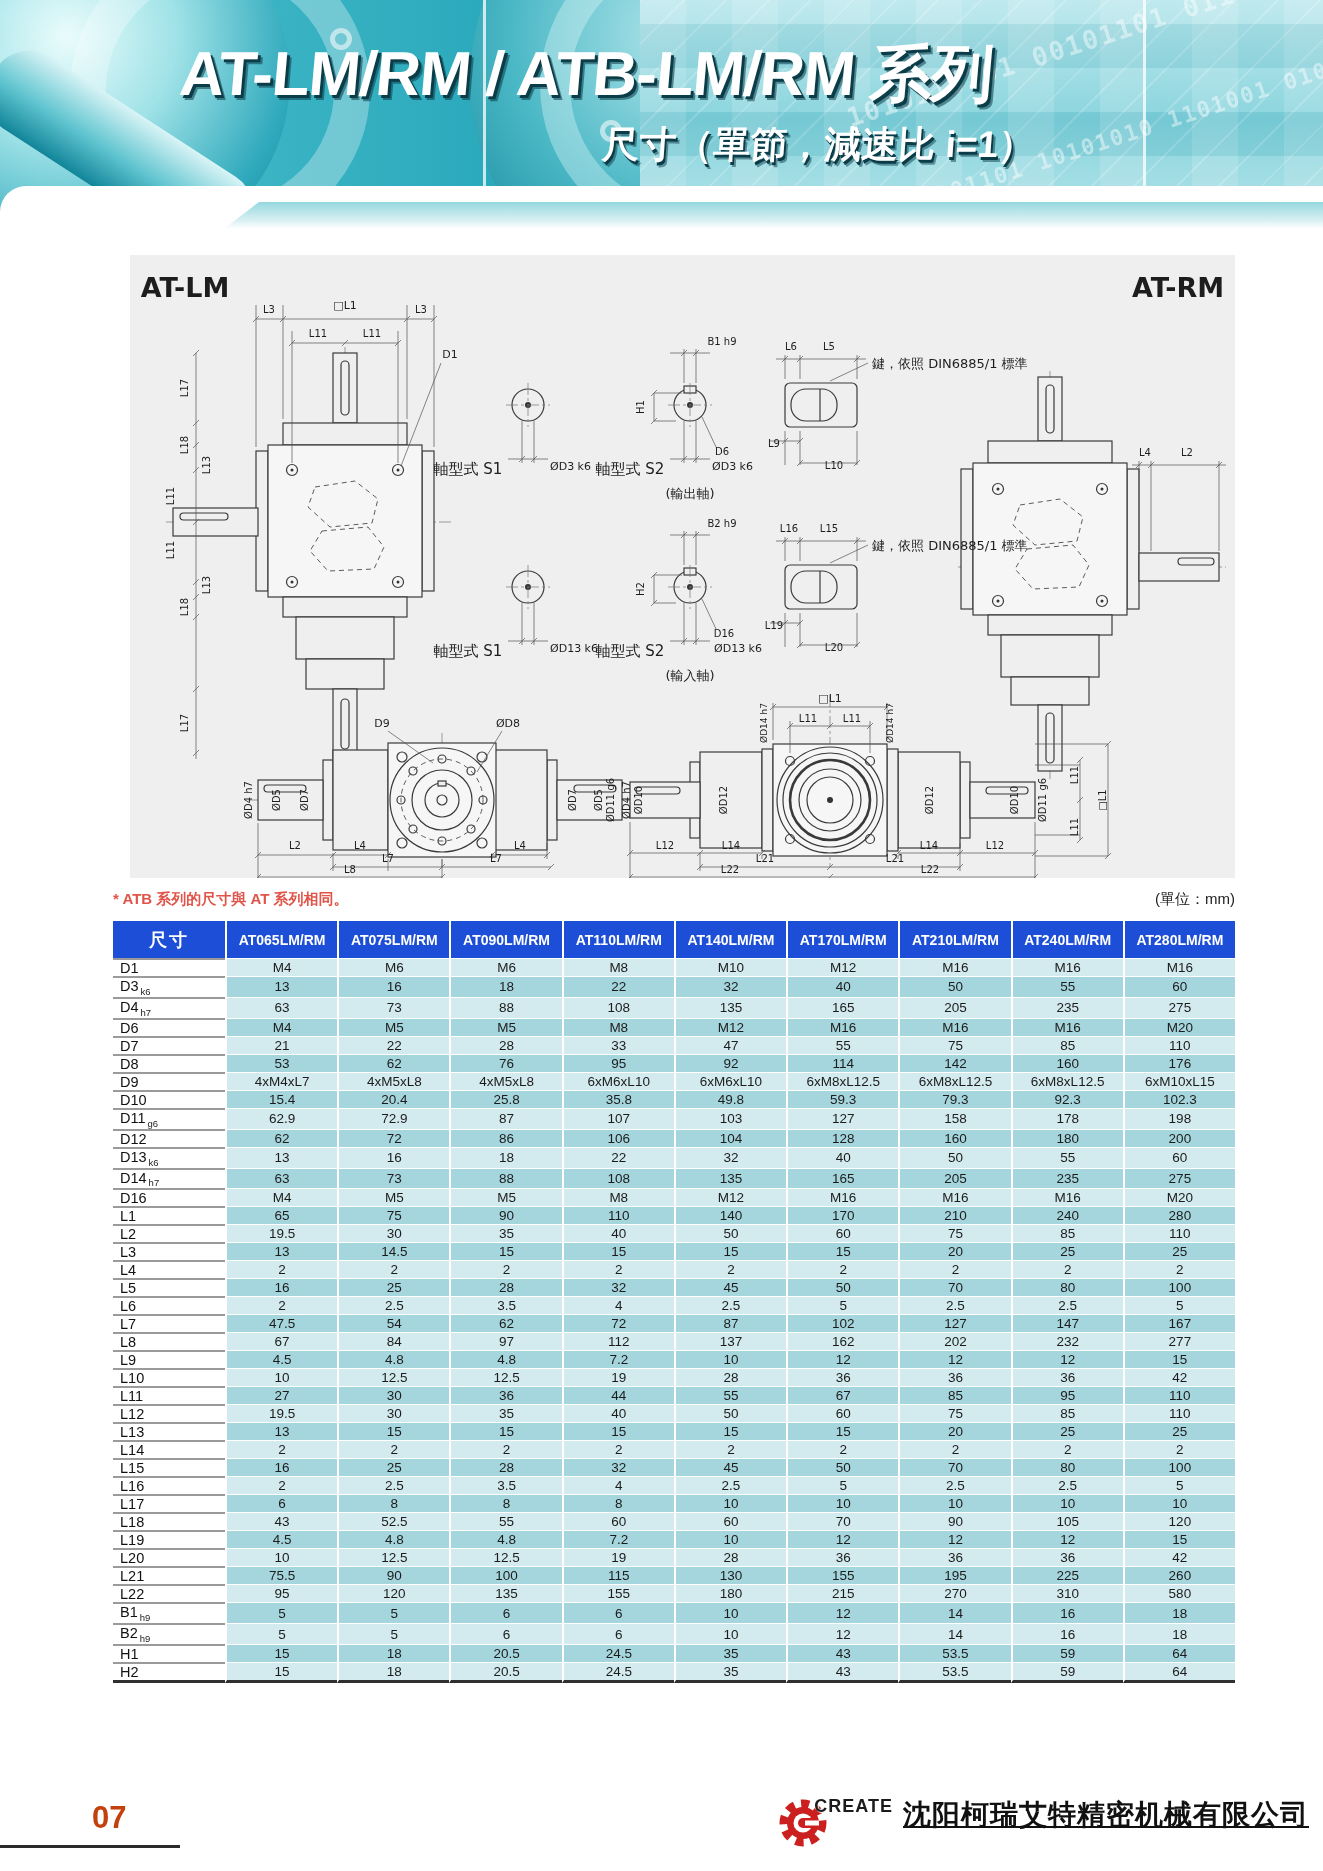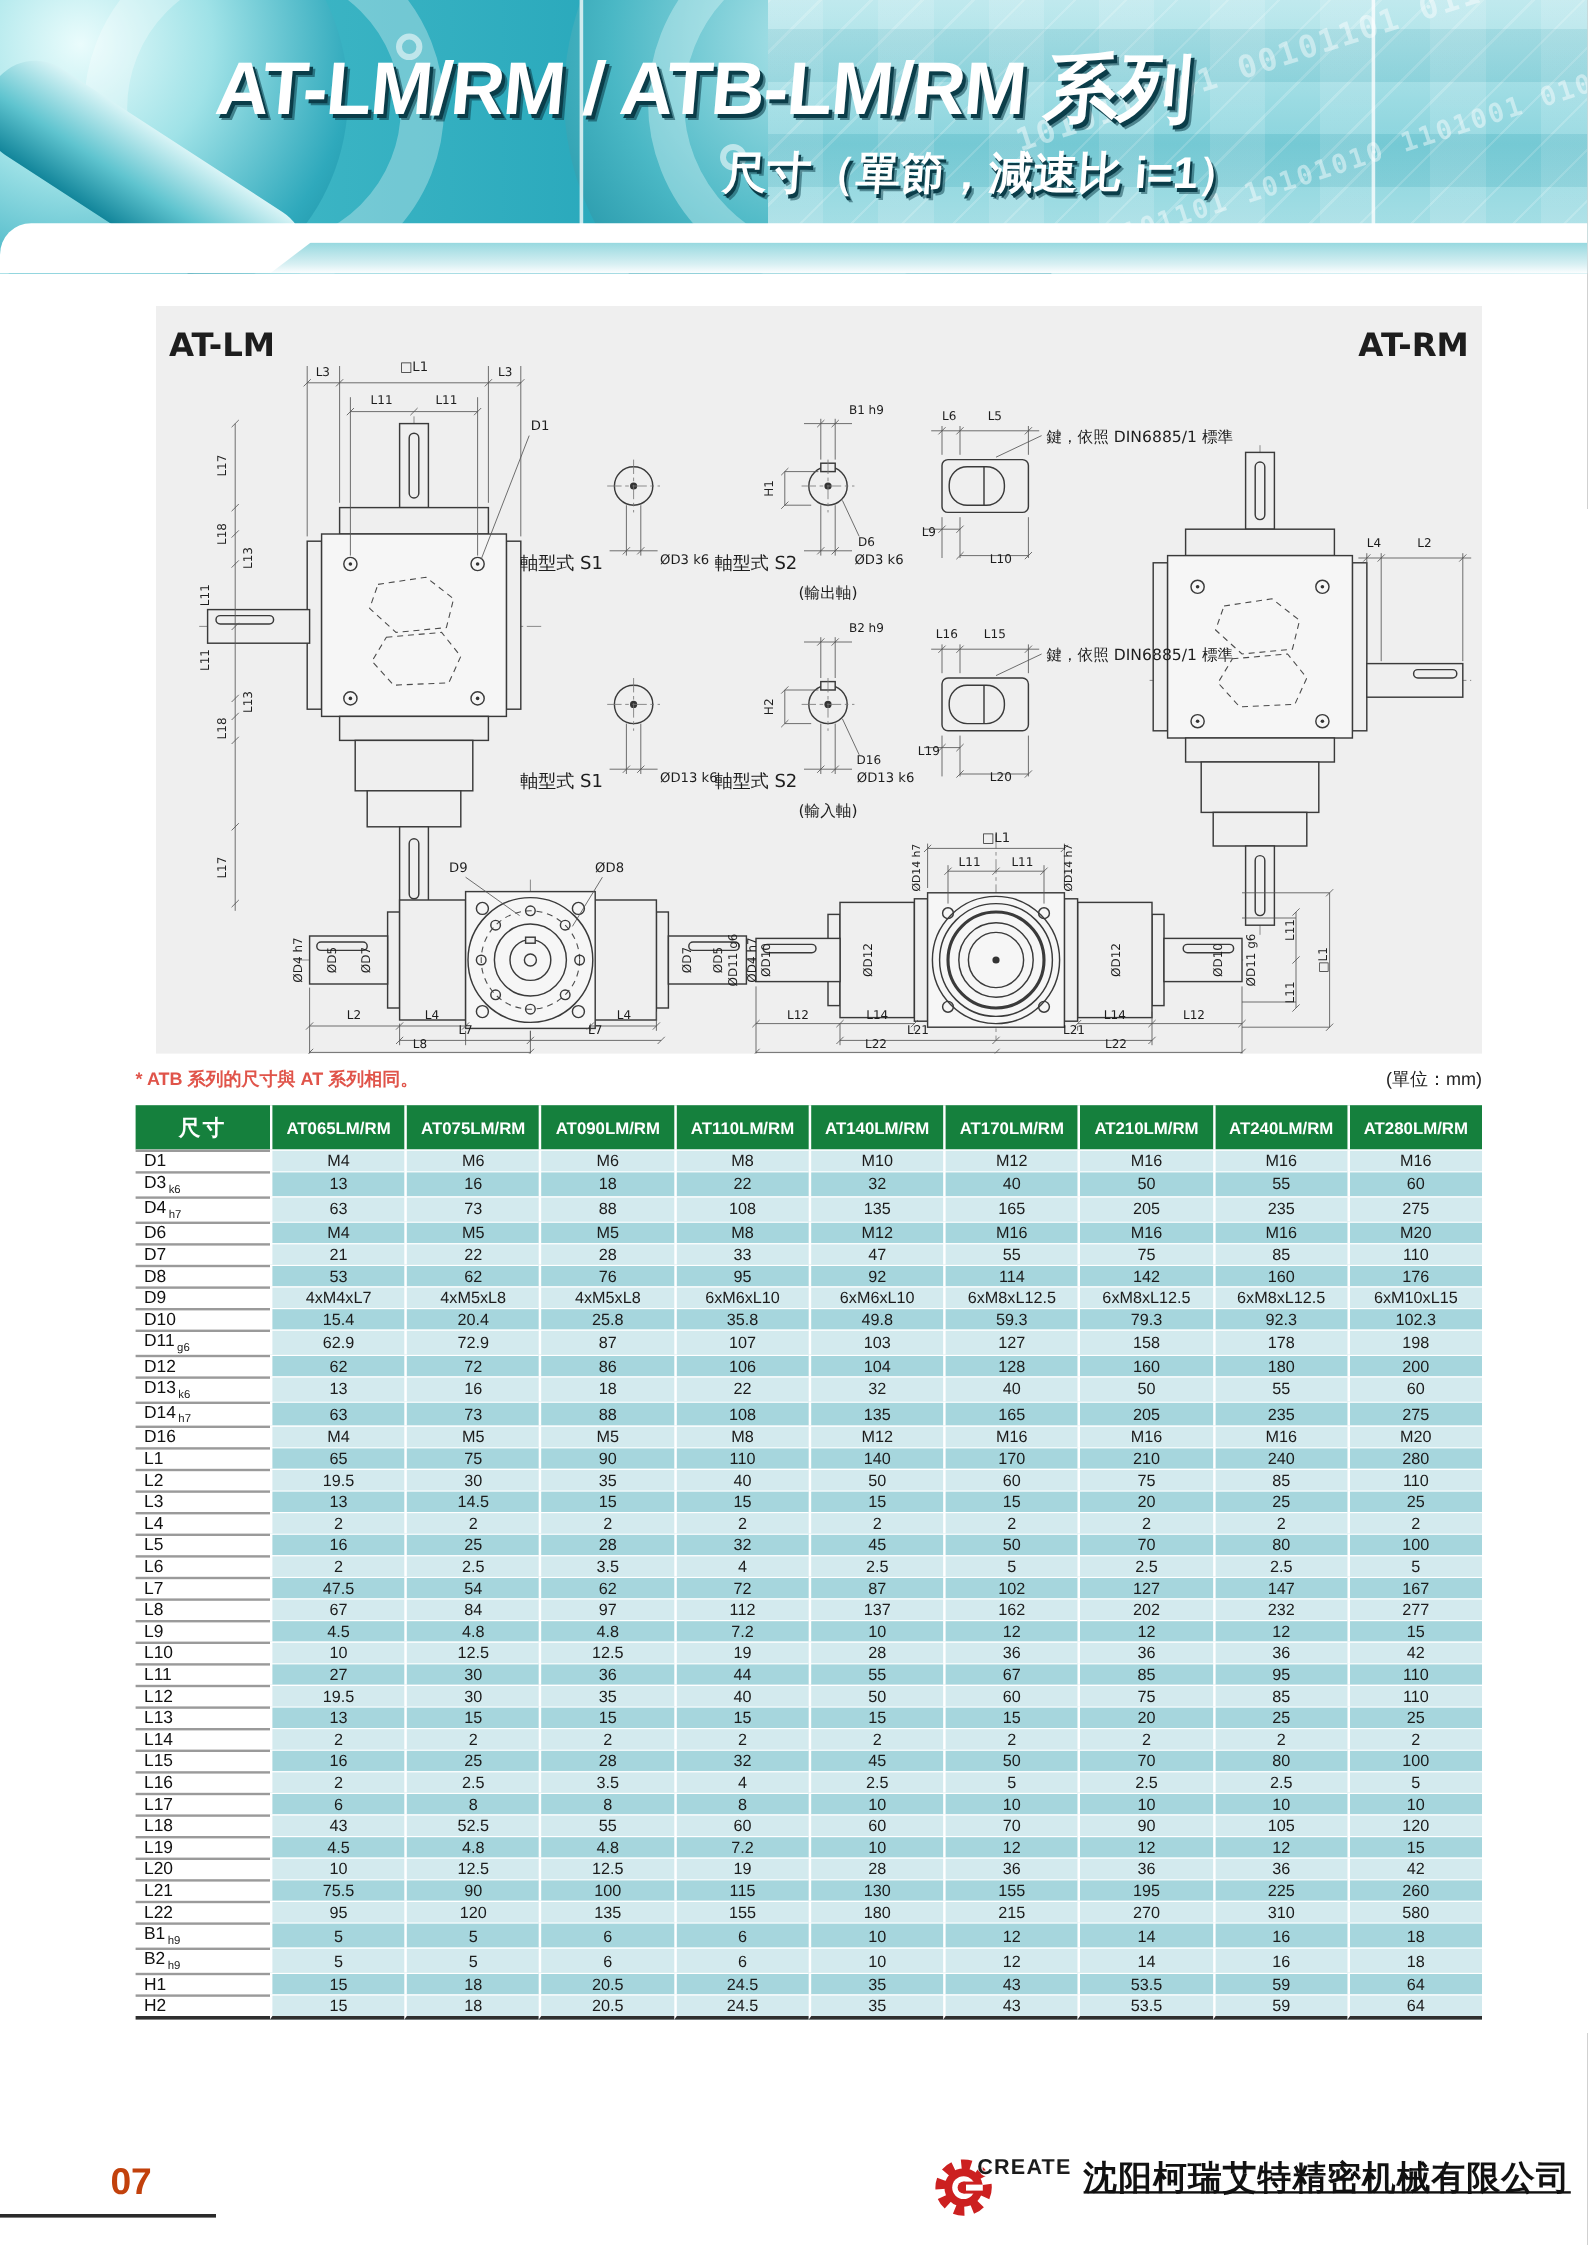--- a/index.html
+++ b/index.html
@@ -53,21 +53,21 @@
   .dash { fill:none; stroke:#4a4a4a; stroke-width:.9; stroke-dasharray:5 4; }
 
   
   .note { position:absolute; left:113px; top:890px; font-size:15px; font-weight:bold; color:#e0544a; }
   .unit { position:absolute; right:88px; top:890px; font-size:15px; color:#222; }
 
   
   .dims { position:absolute; left:113px; top:921px; width:1122px; border-collapse:separate; border-spacing:0;
     table-layout:fixed; font-family:"Liberation Sans",sans-serif; }
   .dims col.c0 { width:112px; }
-  .dims thead th { background:#15803d; color:#fff; font-size:14px; font-weight:bold; height:37px;
+  .dims thead th { background:#1d4ed8; color:#fff; font-size:14px; font-weight:bold; height:37px;
     border-left:2px solid #fff; padding:0; text-align:center;margin-top:40px; }
   .dims thead th:first-child { border-left:none; font-size:18px; letter-spacing:2px; }
   .dims tbody th.lbl { background:#fff; color:#111; text-align:left; font-weight:normal; font-size:14.5px;
     padding-left:7px; border-top:2px solid #9a9a9a; height:18px; }
   .dims tbody th.lbl sub { font-size:9.5px; color:#222; margin-left:2px; }
   .dims tbody td.val { text-align:center; font-size:13.5px; color:#1c1c1c; border-top:1px solid #fff;
     border-left:2px solid #fff; height:18px; padding:0; }
   .dims tbody tr:nth-child(odd)  td.val { background:#d3eaee; }
   .dims tbody tr:nth-child(even) td.val { background:#a6d6dd; }
   .dims tbody tr:last-child td.val, .dims tbody tr:last-child th.lbl { border-bottom:3px solid #2f2f2f; }

